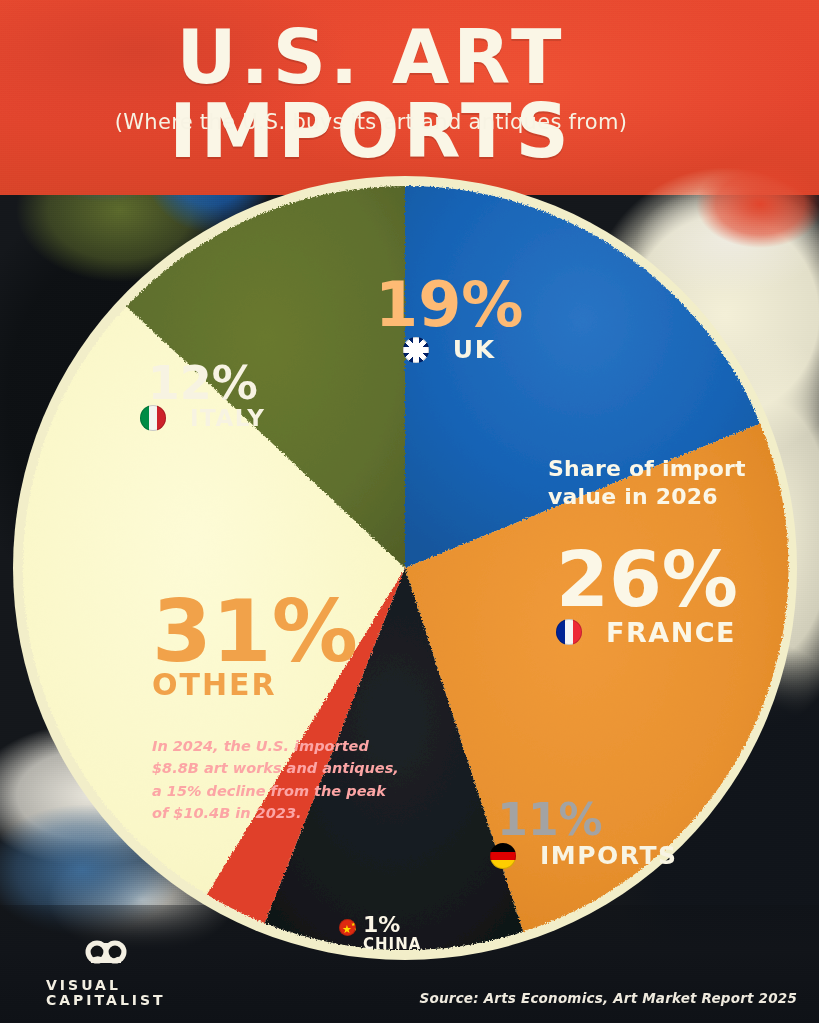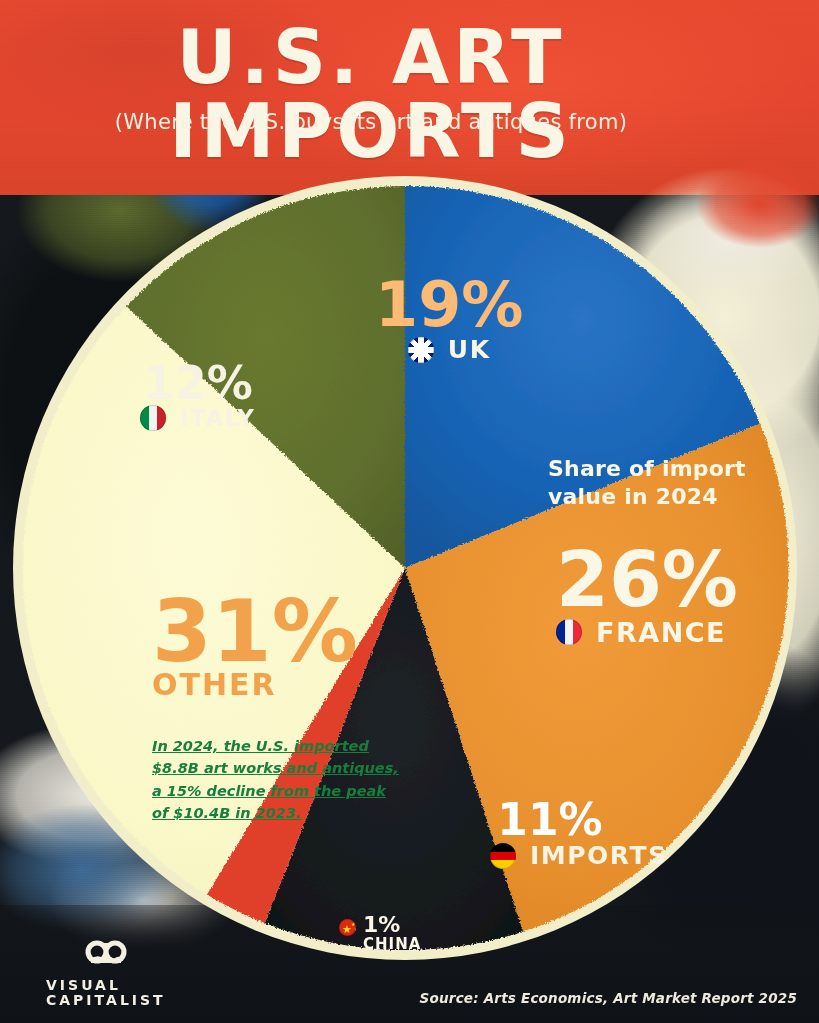--- a/index.html
+++ b/index.html
@@ -113,21 +113,21 @@
   #pieWrap{position:absolute;left:10px;top:173px;width:790px;height:790px;z-index:4;}
   #pieSvg{display:block;width:790px;height:790px;}
 
   
   .lab{position:absolute;z-index:6;}
   .pct{
     font-family:"DejaVu Sans", sans-serif;font-weight:bold;line-height:.92;
   }
   .cname{
     font-family:"DejaVu Sans", sans-serif;font-weight:bold;letter-spacing:1.5px;
-    display:flex;align-items:center;gap:14px;
+    display:flex;align-items:center;gap:24px;
   }
   .flag{
     width:26px;height:26px;border-radius:50%;display:inline-block;
     flex:0 0 auto;box-shadow:0 0 0 1px rgba(0,0,0,.18) inset;overflow:hidden;
   }
 
   
   .flag-uk{
     background:
       linear-gradient(45deg, rgba(0,0,0,0) 44%, #fff 44% 56%, rgba(0,0,0,0) 56%),
@@ -167,40 +167,40 @@
   #lab-fr .pct{font-size:76px;color:#fbf7e7;}
   #lab-fr .cname{font-size:27px;color:#fbf7e7;margin-top:2px;}
 
   #annot{
     position:absolute;left:548px;top:455px;z-index:6;
     font-family:"DejaVu Sans", sans-serif;font-size:22px;line-height:1.25;
     color:#fbf7e7;font-weight:bold;letter-spacing:.2px;width:200px;
   }
 
   #lab-de{left:490px;top:800px;text-align:left;}
-  #lab-de .pct{font-size:44px;color:#ffffff;text-align:center;width:120px;}
+  #lab-de .pct{font-size:44px;color:#a3a3a3;text-align:center;width:120px;}
   #lab-de .cname{font-size:25px;color:#f8f4e3;margin-top:1px;}
 
   #lab-cn{left:363px;top:915px;text-align:left;}
   #lab-cn .pct{font-size:22px;color:#fbf6e6;}
   #lab-cn .cname{font-size:15px;color:#fbf6e6;letter-spacing:1px;gap:5px;}
   #lab-cn .flag{width:17px;height:17px;position:absolute;left:-24px;top:4px;}
 
   #lab-ot{left:152px;top:592px;text-align:left;}
   #lab-ot .pct{font-size:86px;color:#f0a martinez;}
   #lab-ot .pct{color:#f2a košar;}
   #lab-ot .pct{color:#f1a24a;}
   #lab-ot .oname{
     font-family:"DejaVu Sans", sans-serif;font-weight:bold;
     font-size:30px;letter-spacing:2px;color:#f1a24a;margin-top:-4px;
   }
   #otherBody{
     position:absolute;left:152px;top:735px;width:250px;z-index:6;
     font-family:"DejaVu Sans", sans-serif;font-style:italic;font-weight:bold;
-    font-size:14.5px;line-height:1.55;color:#15803d;text-decoration:underline;
+    font-size:14.5px;line-height:1.55;color:#fca5a5;
   }
 
   
   #footer{position:absolute;left:0;bottom:0;width:819px;height:62px;z-index:7;}
   #brand{
     position:absolute;left:46px;bottom:14px;display:flex;align-items:center;gap:11px;flex-direction:column;
   }
   #brandText{
     font-family:"DejaVu Sans", sans-serif;font-weight:bold;
     font-size:14px;letter-spacing:3px;line-height:1.12;color:#f3efe2;
@@ -299,21 +299,21 @@
 </div>
 
 <div class="lab" id="lab-it">
   <div class="pct">12%</div>
   <div class="cname">
     <span class="flag flag-it"></span>
     <span>ITALY</span>
   </div>
 </div>
 
-<div id="annot">Share of import value in 2024</div>
+<div id="annot">Share of import value in 2026</div>
 
 <div class="lab" id="lab-fr">
   <div class="pct">26%</div>
   <div class="cname">
     <span class="flag flag-fr"></span>
     <span>FRANCE</span>
   </div>
 </div>
 
 <div class="lab" id="lab-de">

